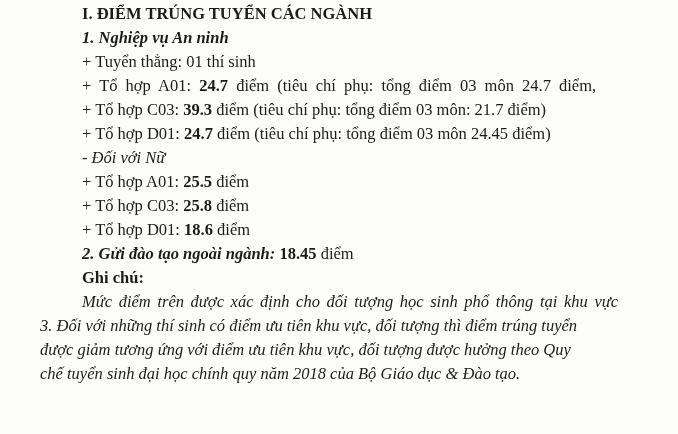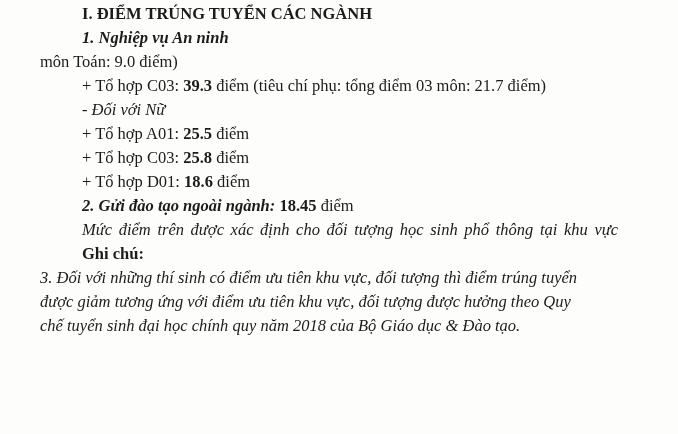--- a/index.html
+++ b/index.html
@@ -30,26 +30,28 @@
   .seg-b { font-weight: bold; }
   .seg-i { font-style: italic; }
 </style>
 </head>
 <body>
 
 <div class="doc">
   <div>
       <div class="line indent"><span class="seg-b ">I. ĐIỂM TRÚNG TUYỂN CÁC NGÀNH</span></div>
       <div class="line indent"><span class="seg-b seg-i">1. Nghiệp vụ An ninh</span></div>
-      <div class="line"><span class="">môn Toán: 9.0 điểm)</span></div>
+      <div class="line indent"><span class="">+  Tuyển thẳng: 01 thí sinh</span></div>
+      <div class="line indent spacing-wide"><span class="">+ Tổ hợp A01: </span><span class="seg-b ">24.7</span><span class=""> điểm (tiêu chí phụ: tổng điểm 03 môn 24.7 điểm,</span></div>
       <div class="line indent"><span class="">+ Tổ hợp C03: </span><span class="seg-b ">39.3</span><span class=""> điểm (tiêu chí phụ: tổng điểm 03 môn: 21.7 điểm)</span></div>
+      <div class="line indent"><span class="">+ Tổ hợp D01: </span><span class="seg-b ">24.7</span><span class=""> điểm (tiêu chí phụ: tổng điểm 03 môn 24.45 điểm)</span></div>
       <div class="line indent"><span class="seg-i">- Đối với Nữ</span></div>
       <div class="line indent"><span class="">+ Tổ hợp A01: </span><span class="seg-b ">25.5</span><span class=""> điểm</span></div>
       <div class="line indent"><span class="">+ Tổ hợp C03: </span><span class="seg-b ">25.8</span><span class=""> điểm</span></div>
       <div class="line indent"><span class="">+ Tổ hợp D01: </span><span class="seg-b ">18.6</span><span class=""> điểm</span></div>
       <div class="line indent"><span class="seg-b seg-i">2. Gửi đào tạo ngoài ngành: </span><span class="seg-b ">18.45</span><span class=""> điểm</span></div>
+      <div class="line indent"><span class="seg-b ">Ghi chú:</span></div>
       <div class="line indent spacing-slight"><span class="seg-i">Mức điểm trên được xác định cho đối tượng học sinh phổ thông tại khu vực</span></div>
-      <div class="line indent"><span class="seg-b ">Ghi chú:</span></div>
       <div class="line"><span class="seg-i">3. Đối với những thí sinh có điểm ưu tiên khu vực, đối tượng thì điểm trúng tuyển</span></div>
       <div class="line"><span class="seg-i">được giảm tương ứng với điểm ưu tiên khu vực, đối tượng được hưởng theo Quy</span></div>
       <div class="line"><span class="seg-i">chế tuyển sinh đại học chính quy năm 2018 của Bộ Giáo dục &amp; Đào tạo.</span></div>
     </div>
 </div>
 
 </body></html>

